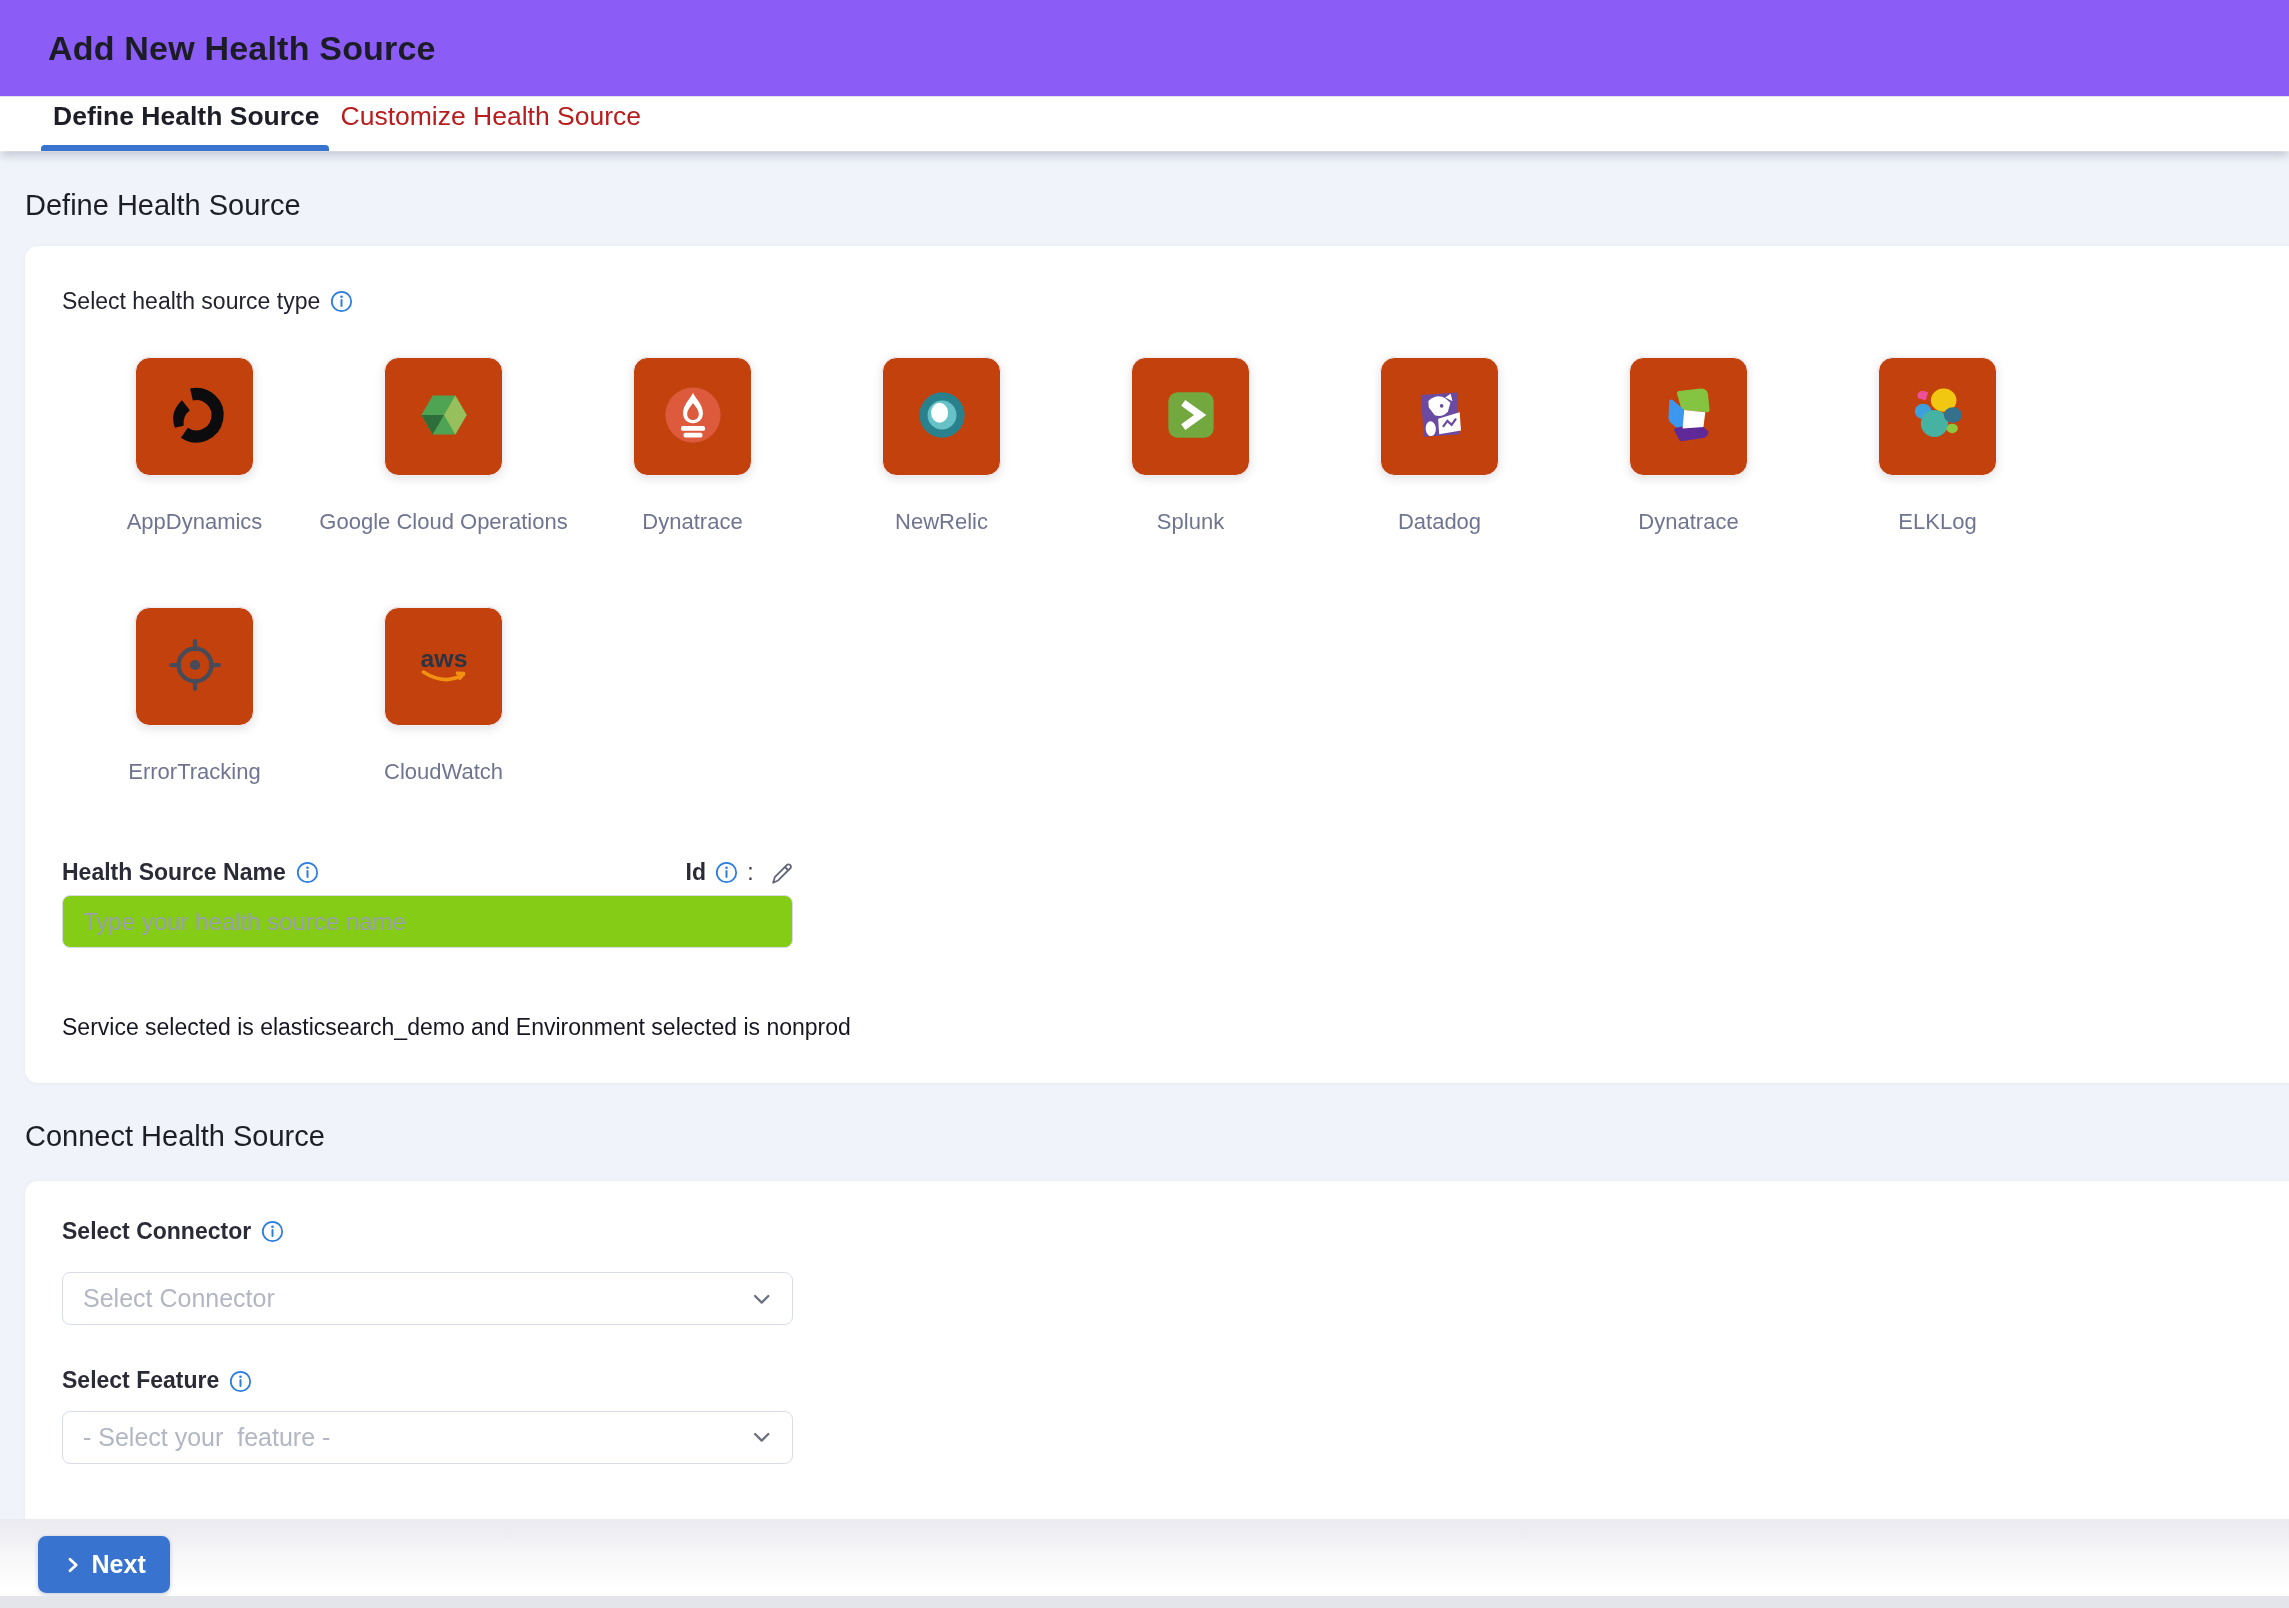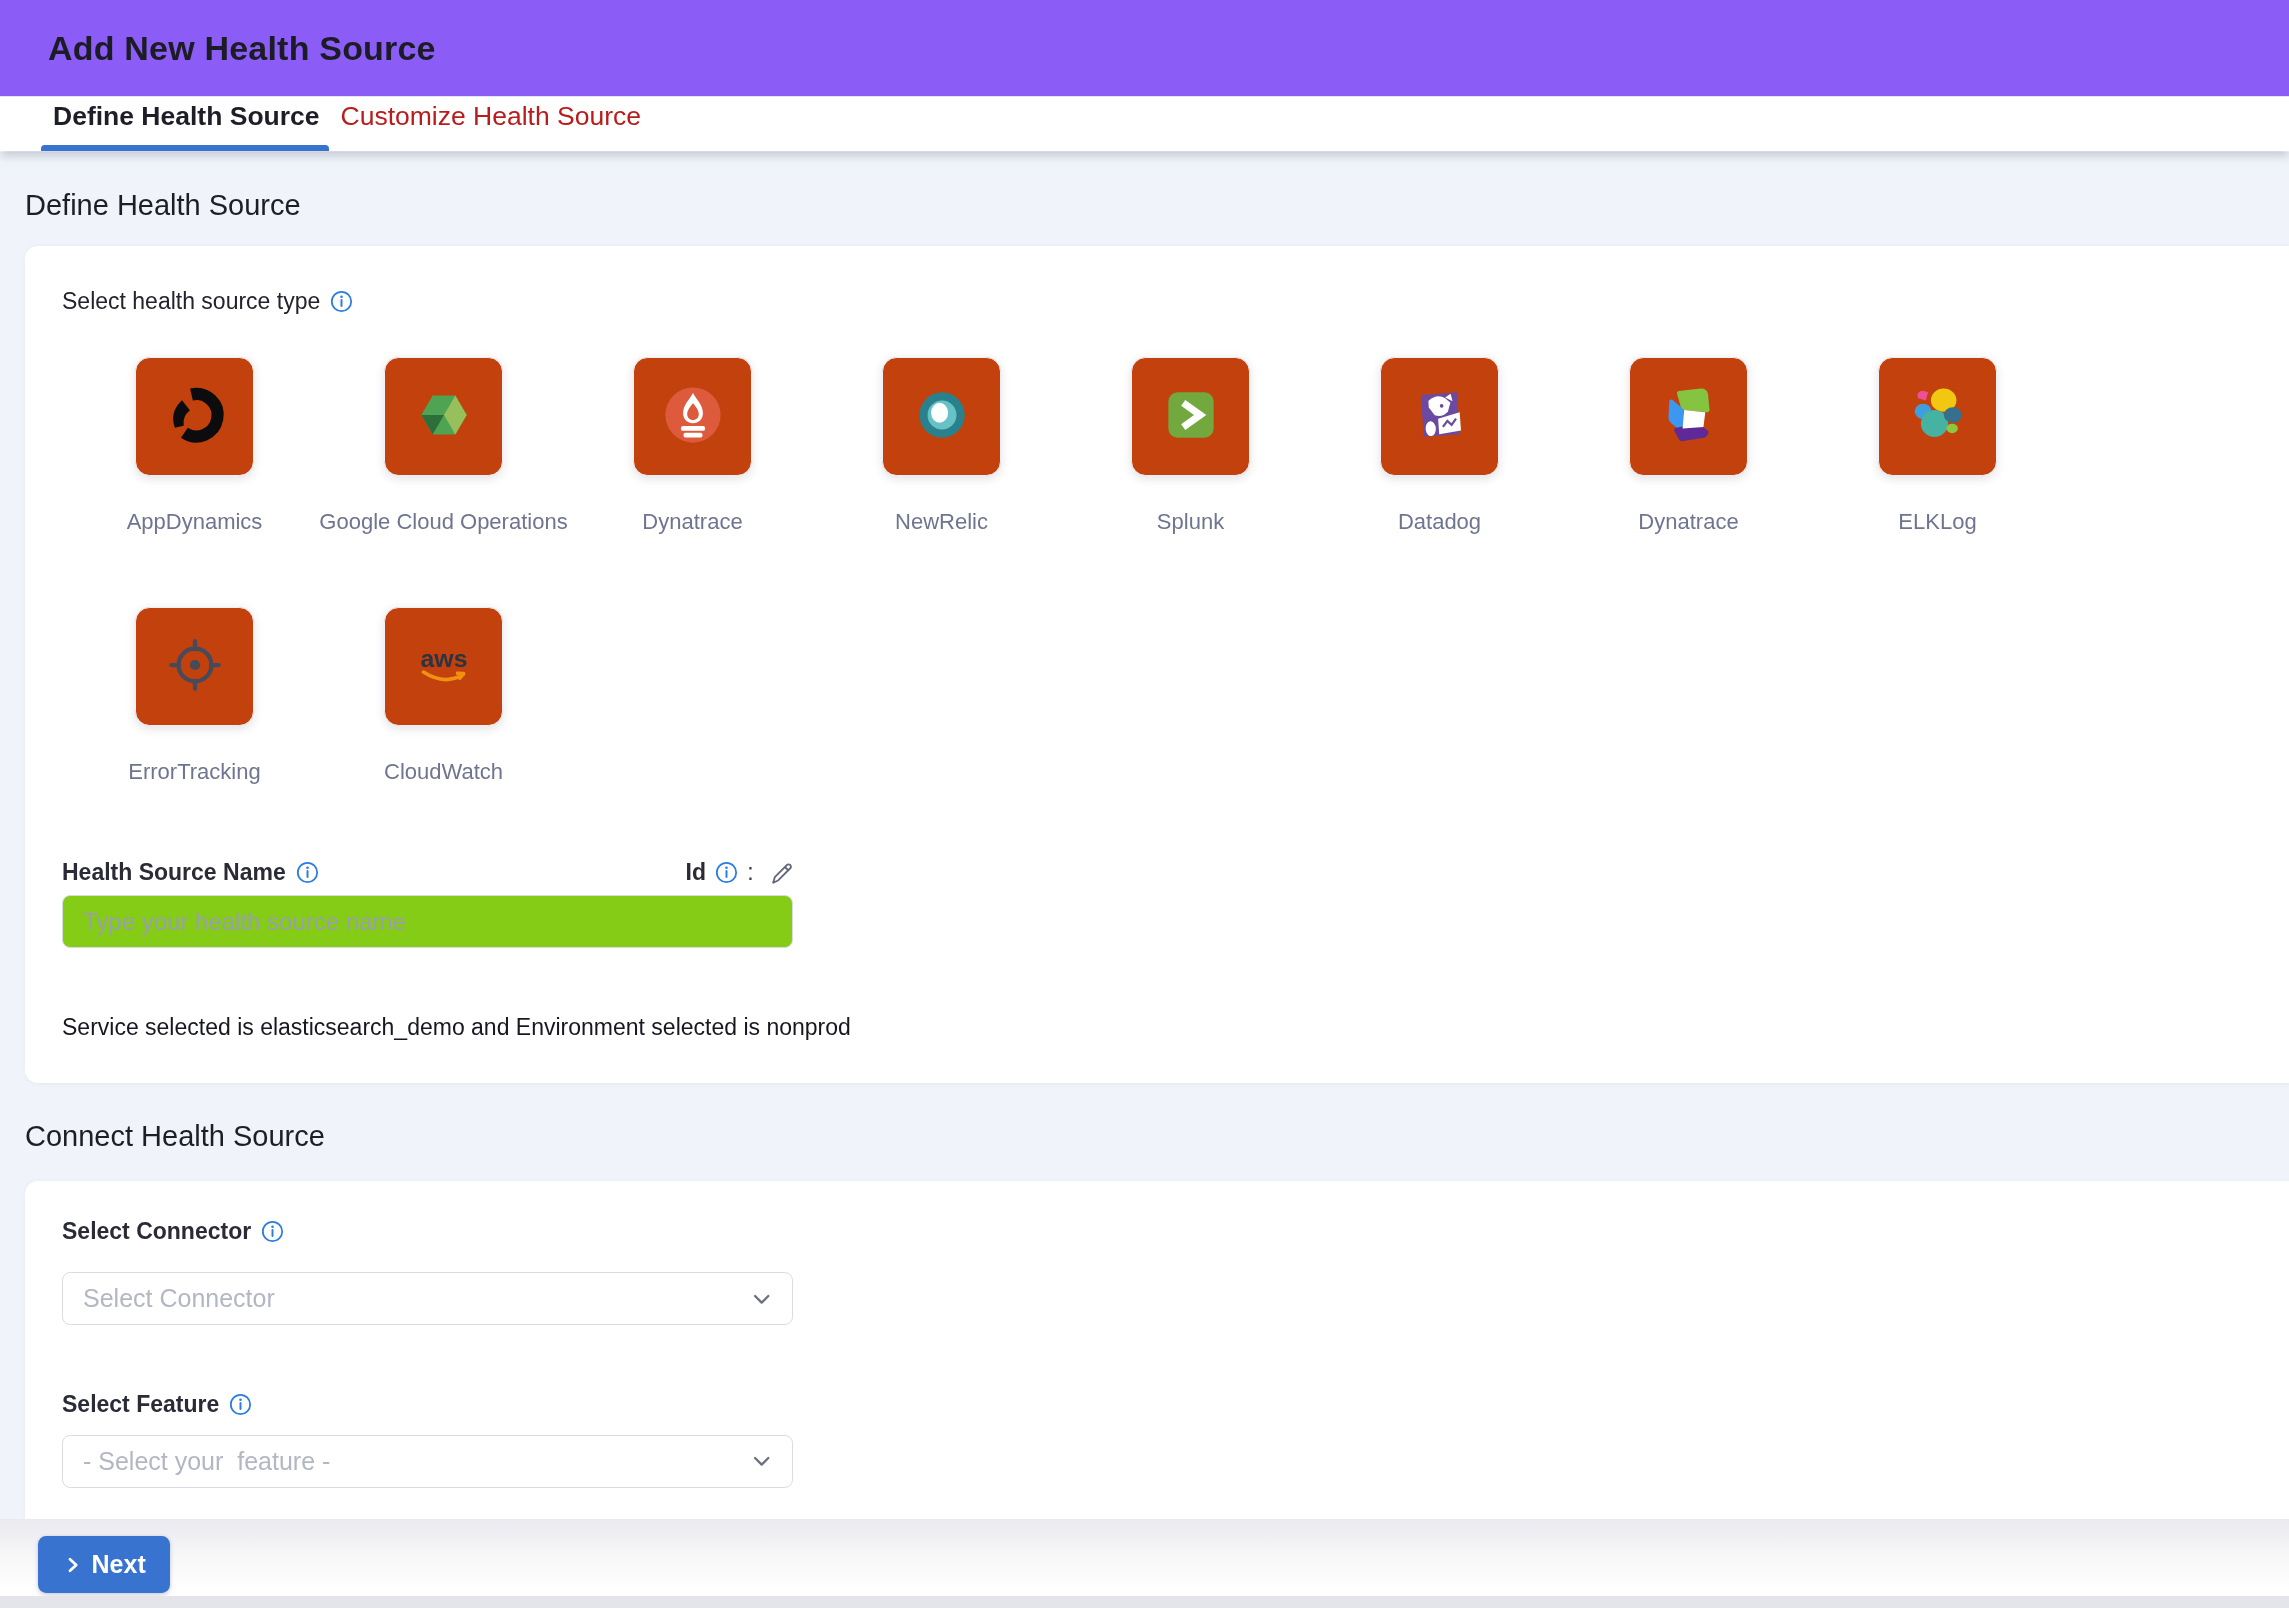--- a/index.html
+++ b/index.html
@@ -87,21 +87,21 @@
 
   
   .select-box {
     margin-top:27.4px; width:731px; height:53px; border:1.8px solid #d9dbe6;
     border-radius:8.2px; background:#fff; display:flex; align-items:center;
     padding:0 16.4px 0 20px; cursor:pointer;
   }
   .select-box.feature { margin-top:16.4px; }
   .select-value { flex:1; font-size:25px; color:#b3b6c3; white-space:pre; overflow:hidden; }
   .chev { width:27.4px; height:27.4px; flex:0 0 auto; }
-  .connect-label-2 { margin-top:66px; }
+  .connect-label-2 { margin-top:42px;align-items:flex-end; }
 
   
   .footer {
     position:absolute; left:0; right:0; bottom:0; height:89px; z-index:10;
     background:linear-gradient(180deg,#e9e9ef 0%,#f6f6f8 38%,#ffffff 80%);
     padding-left:44px;
   }
   .bottom-strip { position:absolute; left:0; right:0; bottom:0; height:12px; background:#e4e5ea; }
   .next-btn {
     position:absolute; left:38px; top:17.4px; height:57px; min-width:132px;

